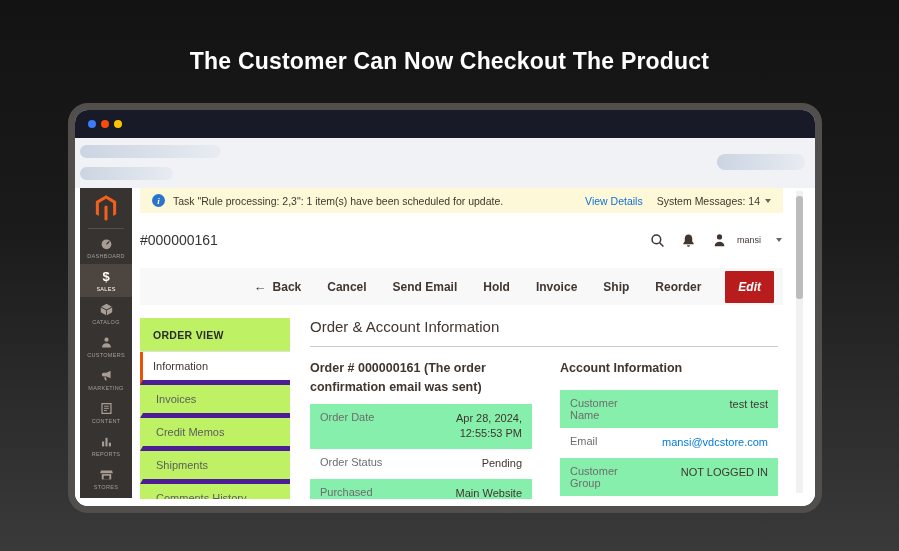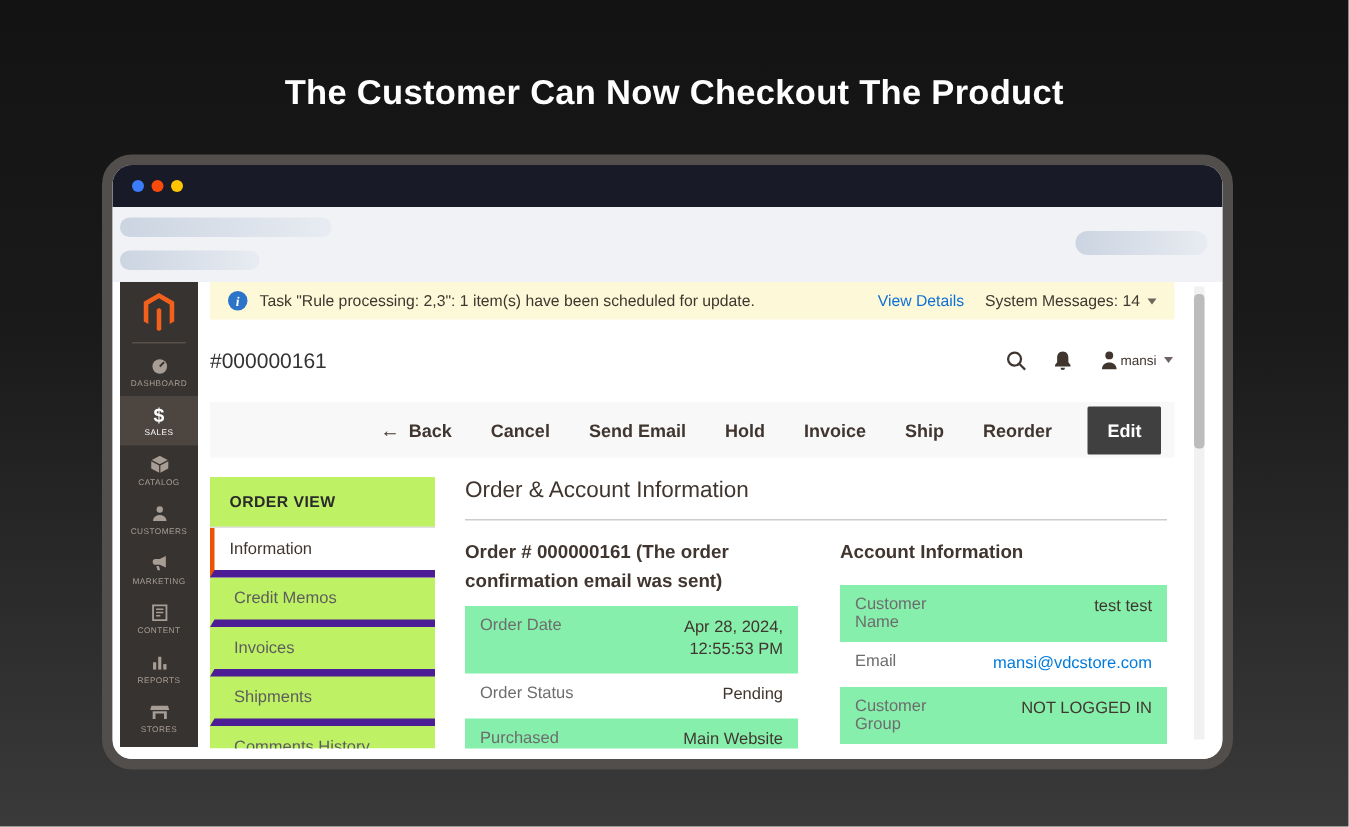--- a/index.html
+++ b/index.html
@@ -54,30 +54,30 @@
     margin-right:8px; flex-shrink:0; }
   .banner .msg { flex:1; }
   .banner .view-details { color:#0f71d8; cursor:pointer; margin-right:14px; }
   .banner .sysmsg { color:#41362f; cursor:pointer; display:flex; align-items:center; }
   .caret { width:0; height:0; border-left:3.5px solid transparent; border-right:3.5px solid transparent; border-top:4px solid #6d6460; margin-left:5px; }
   .header-row { margin:9px 10px 0 8px; height:36px; display:flex; align-items:center; justify-content:space-between; }
   .order-id { font-size:14px; font-weight:400; color:#333; }
   .head-icons { display:flex; align-items:center; gap:16px; }
   .hicon { cursor:pointer; display:flex; align-items:center; }
   .hicon svg { width:15px; height:15px; }
-  .user-menu { display:flex; align-items:center; gap:0; cursor:pointer; }
+  .user-menu { display:flex; align-items:center; gap:10px; cursor:pointer; }
   .user-menu .uname { font-size:9px; color:#41362f; }
   .toolbar {
     margin-left:8px; margin-top:10px; width:643px; height:37px; background:#f8f8f8;
     display:flex; align-items:center; justify-content:flex-end; gap:26px; padding-right:9px;
     font-size:12px; font-weight:600; color:#41362f;
   }
   .tbtn { cursor:pointer; white-space:nowrap; background:none; border:none; font:inherit; color:inherit; display:flex; align-items:center; gap:6px; }
   .tbtn .arrow { font-size:13px; }
-  .tbtn.edit { background:#404040; color:#fff; padding:9px 13px; border-radius:1px; margin-left:-2px; }
+  .tbtn.edit { background:#b91c1c; color:#fff; padding:9px 13px; border-radius:1px; margin-left:-2px;font-style:italic; }
   
   .body-row { display:flex; margin-top:13px; height:181px; overflow:hidden; }
   .panel { margin-left:8px; width:150px; flex-shrink:0; background:#bef264; }
   .panel-header { height:34px; display:flex; align-items:center; padding-left:13px;
     font-size:10.5px; font-weight:700; color:#2b2b2b; letter-spacing:.3px; border-bottom:1px solid #e0e0e0; }
   .ptab { height:33px; display:flex; align-items:center; padding-left:13px; font-size:11px; color:#5d5d5d;
     border-bottom:5px solid #4c1d95; cursor:pointer; border-left:3px solid transparent; }
   .ptab.active { background:#fff; border-left:3px solid #eb5202; color:#41362f; padding-left:10px; }
   .main { margin-left:20px; flex:1; padding-right:14px; }
   .section-title { font-size:15px; color:#41362f; padding-bottom:11px; border-bottom:1px solid #cccccc; }
@@ -256,22 +256,22 @@
         <button class="tbtn">Invoice</button>
         <button class="tbtn">Ship</button>
         <button class="tbtn">Reorder</button>
         <button class="tbtn edit">Edit</button>
       </div>
 
       <div class="body-row">
         <div class="panel">
           <div class="panel-header">ORDER VIEW</div>
           <div class="ptab active">Information</div>
+          <div class="ptab">Invoices</div>
           <div class="ptab">Credit Memos</div>
-          <div class="ptab">Invoices</div>
           <div class="ptab">Shipments</div>
           <div class="ptab">Comments History</div>
         </div>
 
         <div class="main">
           <div class="section-title">Order &amp; Account Information</div>
           <div class="cols">
             <div class="col-left">
               <div class="col-h">Order # 000000161 (The order confirmation email was sent)</div>
               <table class="kv">

